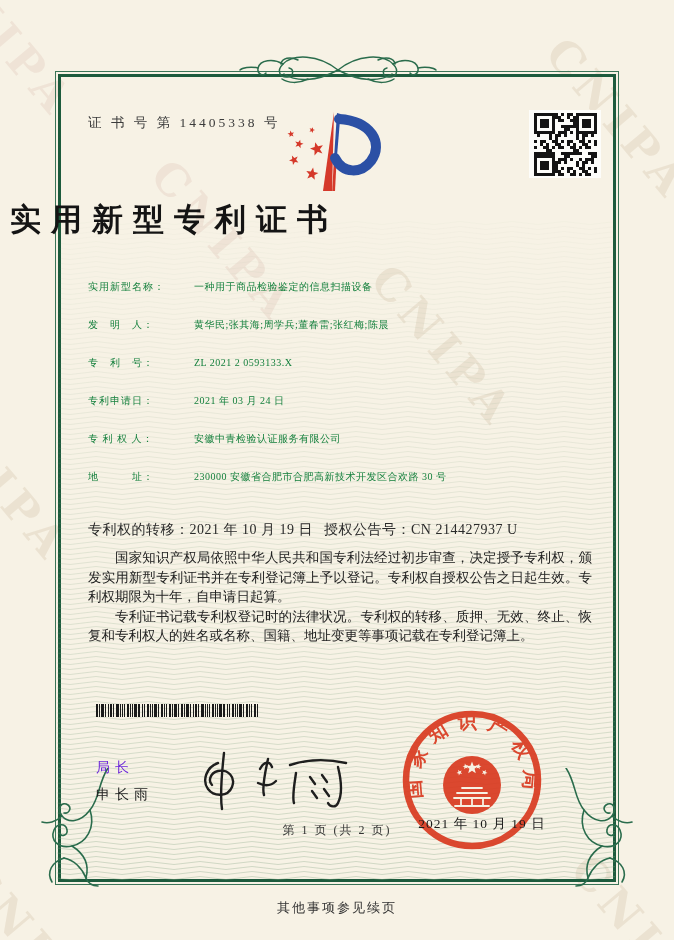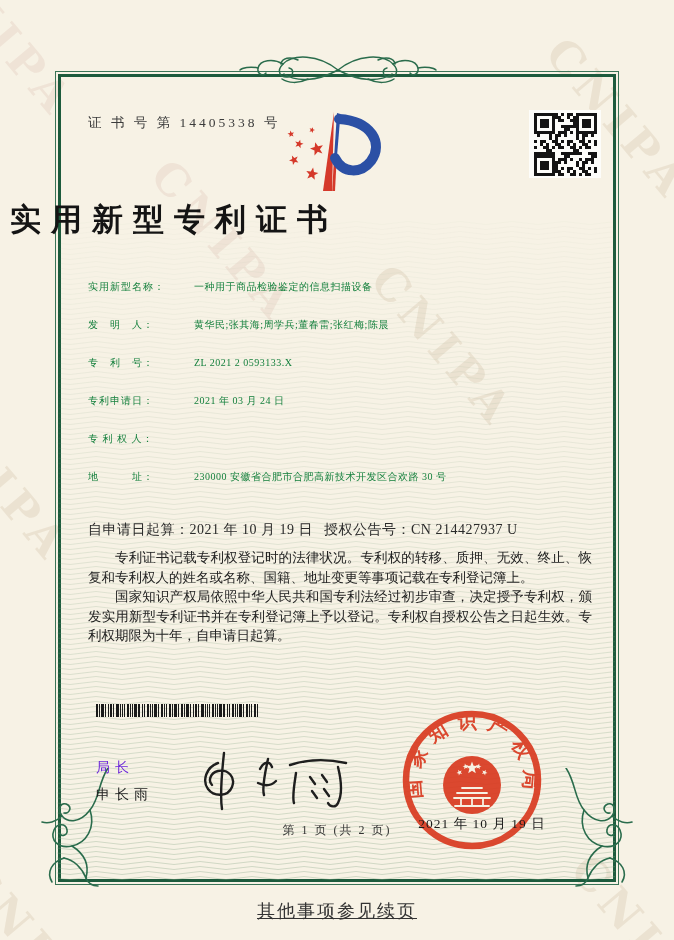--- a/index.html
+++ b/index.html
@@ -40,22 +40,22 @@
   
   .barcode{position:absolute;left:96px;top:704px;}
   .director-title{position:absolute;left:96px;top:759px;font-size:14px;letter-spacing:5px;color:#6d28d9;}
   .director-name{position:absolute;left:96px;top:786px;font-size:14px;letter-spacing:5px;color:#222;}
   .signature{position:absolute;left:198px;top:751px;}
   .seal{position:absolute;left:400px;top:706px;opacity:.92;}
   .seal-date{position:absolute;left:412px;top:815px;width:140px;text-align:center;font-size:13.5px;
              letter-spacing:1px;color:#1c1c1c;}
   .page-num{position:absolute;left:0;right:0;top:822px;text-align:center;font-size:12px;
             letter-spacing:2px;color:#333;}
-  .cont-note{position:absolute;left:0;right:0;top:899px;text-align:center;font-size:18px;
-             letter-spacing:2px;color:#333;text-decoration:underline;}
+  .cont-note{position:absolute;left:0;right:0;top:899px;text-align:center;font-size:13px;
+             letter-spacing:2px;color:#333;}
 </style>
 </head>
 <body>
 
 <div class="page">
 
   <div class="wm pink" style="left:-40px;top:-55px;">CNIPA</div>
   <div class="wm" style="left:575px;top:28px;">CNIPA</div>
   <div class="wm pink" style="left:180px;top:150px;">CNIPA</div>
   <div class="wm" style="left:400px;top:255px;">CNIPA</div>
@@ -503,35 +503,36 @@
     <div class="field-row">
       <span class="f-label">专　利　号：</span>
       <span class="f-value">ZL 2021 2 0593133.X</span>
     </div>
     <div class="field-row">
       <span class="f-label">专利申请日：</span>
       <span class="f-value">2021 年 03 月 24 日</span>
     </div>
     <div class="field-row">
       <span class="f-label">专 利 权 人：</span>
+      <span class="f-value">安徽中青检验认证服务有限公司</span>
     </div>
     <div class="field-row">
       <span class="f-label">地　　　址：</span>
       <span class="f-value">230000 安徽省合肥市合肥高新技术开发区合欢路 30 号</span>
     </div>
   </div>
 
   <div class="grant">
-    <span class="gp gp1"><span>自申请日起算：</span><span>2021 年 10 月 19 日</span></span>
+    <span class="gp gp1"><span>专利权的转移：</span><span>2021 年 10 月 19 日</span></span>
     <span class="gp gp2"><span>授权公告号：</span><span>CN 214427937 U</span></span>
   </div>
 
   <div class="paras">
+    <p>国家知识产权局依照中华人民共和国专利法经过初步审查，决定授予专利权，颁发实用新型专利证书并在专利登记簿上予以登记。专利权自授权公告之日起生效。专利权期限为十年，自申请日起算。</p>
     <p>专利证书记载专利权登记时的法律状况。专利权的转移、质押、无效、终止、恢复和专利权人的姓名或名称、国籍、地址变更等事项记载在专利登记簿上。</p>
-    <p>国家知识产权局依照中华人民共和国专利法经过初步审查，决定授予专利权，颁发实用新型专利证书并在专利登记簿上予以登记。专利权自授权公告之日起生效。专利权期限为十年，自申请日起算。</p>
   </div>
 
   <svg id="barcode" class="barcode" width="166" height="13" viewBox="0 0 166 13">
       <rect x="0" y="0" width="2" height="13" fill="#1a1a1a"></rect>
       <rect x="3" y="0" width="1" height="13" fill="#1a1a1a"></rect>
       <rect x="5" y="0" width="3" height="13" fill="#1a1a1a"></rect>
       <rect x="9" y="0" width="1" height="13" fill="#1a1a1a"></rect>
       <rect x="12" y="0" width="1" height="13" fill="#1a1a1a"></rect>
       <rect x="14" y="0" width="2" height="13" fill="#1a1a1a"></rect>
       <rect x="17" y="0" width="1" height="13" fill="#1a1a1a"></rect>

